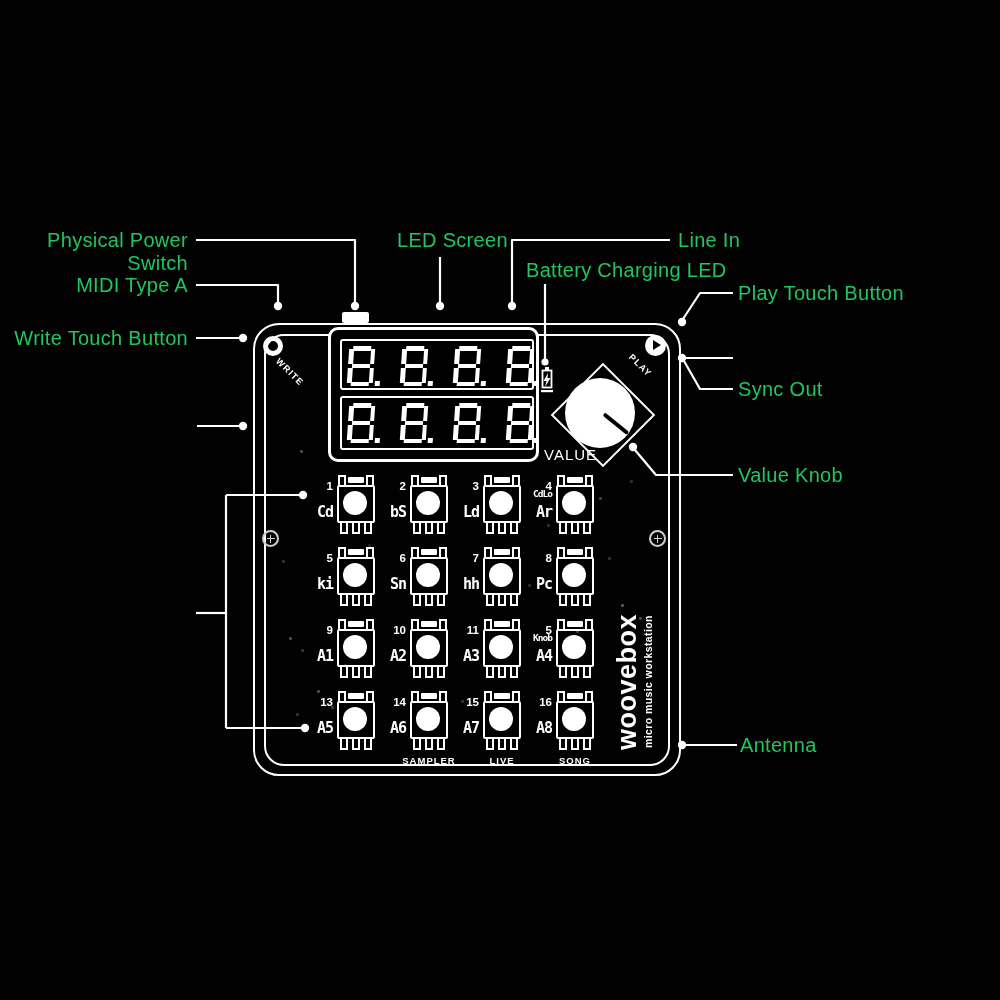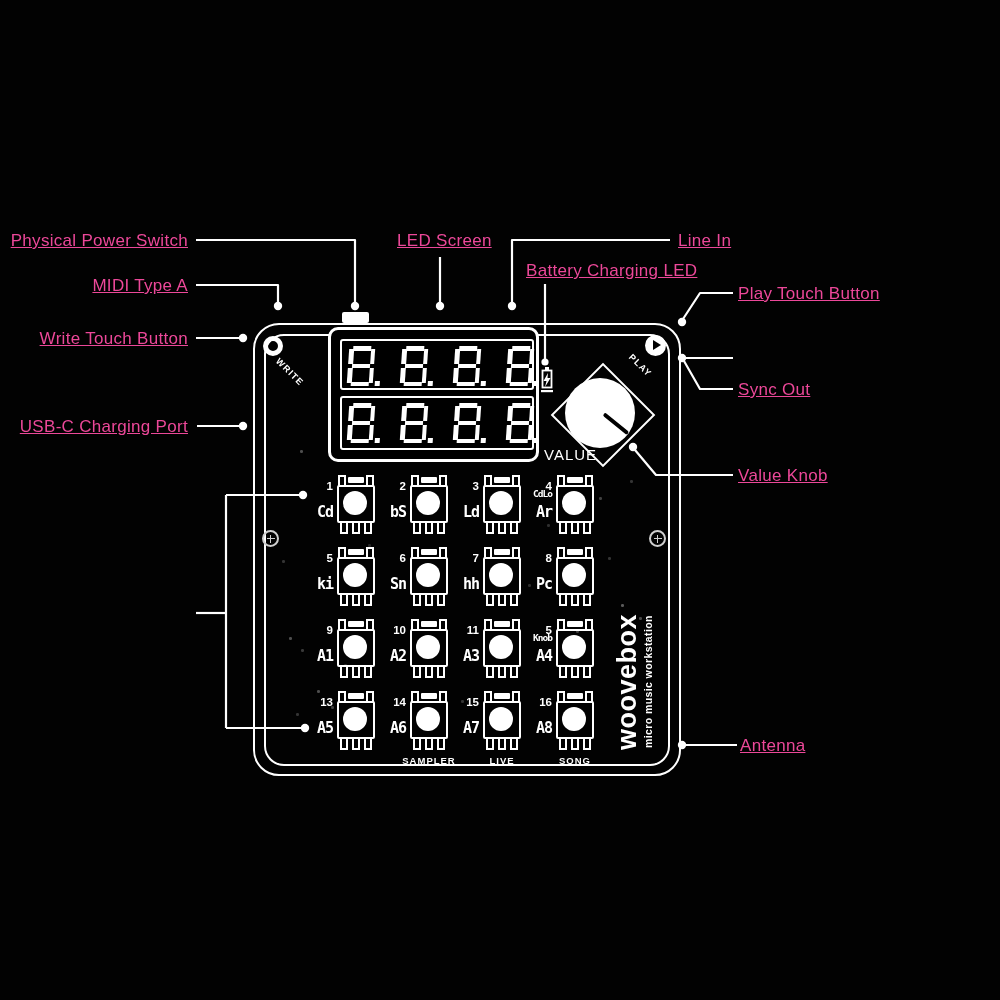--- a/index.html
+++ b/index.html
@@ -1,20 +1,20 @@
 <!DOCTYPE html>
 <html><head>
 <meta charset="utf-8">
 <style>
   html,body{margin:0;padding:0;background:#000;}
   #canvas{position:relative;width:1000px;height:1000px;background:#020202;overflow:hidden;
           font-family:"Liberation Sans", sans-serif;color:#f4f4f4;}
 
   
-  .callout{position:absolute;font-size:17px;letter-spacing:.3px;line-height:23px;color:#ec4899;white-space:pre-line;text-decoration:underline;}
+  .callout{position:absolute;font-size:20px;letter-spacing:.3px;line-height:23px;color:#22c55e;white-space:pre-line;}
   .r-align{text-align:right;}
 
   
   .dev-outer{position:absolute;left:253px;top:323px;width:424px;height:449px;
              border:2.5px solid #fff;border-radius:26px;}
   .dev-inner{position:absolute;left:264px;top:334px;width:402px;height:428px;
              border:2px solid #fff;border-radius:20px;}
   .power-switch{position:absolute;left:342px;top:312px;width:27px;height:11px;background:#fff;border-radius:2px;}
 
   
@@ -83,21 +83,20 @@
   svg.lines circle{fill:#fff;}
 </style>
 </head>
 <body>
 
 <div id="canvas">
 
   <div class="callout r-align" style="left:0;top:229px;width:188px;">Physical Power Switch</div>
   <div class="callout r-align" style="left:0;top:327px;width:188px;">Write Touch Button</div>
   <div class="callout r-align" style="left:0;top:274px;width:188px;">MIDI Type A</div>
-  <div class="callout r-align" style="left:0;top:415px;width:188px;">USB-C Charging Port</div>
   <div class="callout" style="left:397px;top:229px;">LED Screen</div>
   <div class="callout" style="left:678px;top:229px;">Line In</div>
   <div class="callout" style="left:526px;top:259px;">Battery Charging LED</div>
   <div class="callout" style="left:738px;top:282px;">Play Touch Button</div>
   <div class="callout" style="left:738px;top:378px;">Sync Out</div>
   <div class="callout" style="left:738px;top:464px;">Value Knob</div>
   <div class="callout" style="left:740px;top:734px;">Antenna</div>
 
   <div class="dev-outer"></div>
   <div class="dev-inner"></div>

